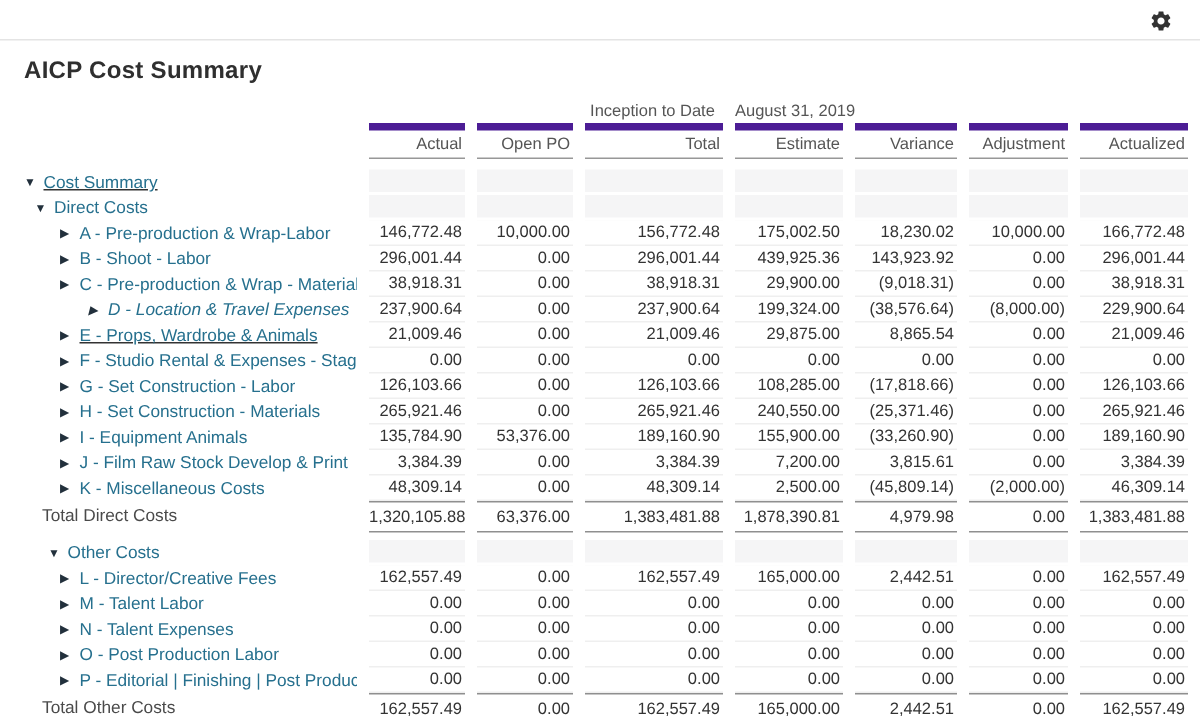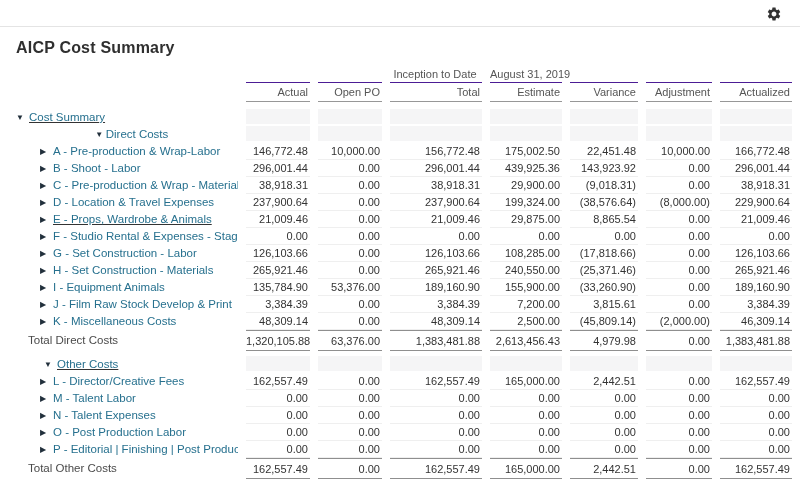--- a/index.html
+++ b/index.html
@@ -12,21 +12,21 @@
 
   .page-title { font-size:16px; font-weight:bold; color:#2f2f2f; padding:12px 0 0 16px; letter-spacing:.2px; }
 
   .table-wrap { margin-top:10px; }
   .trow { display:grid; grid-template-columns:238px 64px 64px 92px 72px 68px 66px 72px; column-gap:8px; }
   .cell { font-size:11px; text-align:right; line-height:17px; padding-right:2px; color:#333; white-space:nowrap; }
   .label-cell { text-align:left; padding-right:0; overflow:hidden; }
 
   
   .header-span-row .cell { line-height:15px; color:#555; border:none; text-align:center; }
-  .header-row .cell { border-top:1px solid #4c1d95; border-bottom:1px solid #979797; line-height:18px; color:#555; }
+  .header-row .cell { border-top:5px solid #4c1d95; border-bottom:1px solid #979797; line-height:18px; color:#555; }
   .header-row .label-cell { border:none; }
 
   .body-gap { height:7px; }
   .spacer { height:5px; }
 
   
   .row-group .cell, .row-detail .cell { height:17px; }
   .row-group .num { background:#f5f5f6; border-bottom:2px solid #fff; }
   .row-detail .num { border-bottom:1px solid #efefef; }
 
@@ -71,36 +71,36 @@
         <div class="cell label-cell" style="padding-left: 16px; text-decoration: underline;"><span class="tri">▼</span><span class="tree-label">Cost Summary</span></div>
         <div class="cell num"></div>
         <div class="cell num"></div>
         <div class="cell num"></div>
         <div class="cell num"></div>
         <div class="cell num"></div>
         <div class="cell num"></div>
         <div class="cell num"></div>
       </div>
       <div class="trow row-group">
-        <div class="cell label-cell" style="padding-left: 23px; text-align: center;"><span class="tri">▼</span><span class="tree-label">Direct Costs</span></div>
+        <div class="cell label-cell" style="padding-left: 23px;"><span class="tri">▼</span><span class="tree-label">Direct Costs</span></div>
         <div class="cell num"></div>
         <div class="cell num"></div>
         <div class="cell num"></div>
         <div class="cell num"></div>
         <div class="cell num"></div>
         <div class="cell num"></div>
         <div class="cell num"></div>
       </div>
       <div class="trow row-detail">
         <div class="cell label-cell" style="padding-left: 40px;"><span class="tri">▶</span><span class="tree-label">A - Pre-production &amp; Wrap-Labor</span></div>
         <div class="cell num">146,772.48</div>
         <div class="cell num">10,000.00</div>
         <div class="cell num">156,772.48</div>
         <div class="cell num">175,002.50</div>
-        <div class="cell num">22,451.48</div>
+        <div class="cell num">18,230.02</div>
         <div class="cell num">10,000.00</div>
         <div class="cell num">166,772.48</div>
       </div>
       <div class="trow row-detail">
         <div class="cell label-cell" style="padding-left: 40px;"><span class="tri">▶</span><span class="tree-label">B - Shoot - Labor</span></div>
         <div class="cell num">296,001.44</div>
         <div class="cell num">0.00</div>
         <div class="cell num">296,001.44</div>
         <div class="cell num">439,925.36</div>
         <div class="cell num">143,923.92</div>
@@ -111,21 +111,21 @@
         <div class="cell label-cell" style="padding-left: 40px;"><span class="tri">▶</span><span class="tree-label">C - Pre-production &amp; Wrap - Materials &amp; Costs</span></div>
         <div class="cell num">38,918.31</div>
         <div class="cell num">0.00</div>
         <div class="cell num">38,918.31</div>
         <div class="cell num">29,900.00</div>
         <div class="cell num">(9,018.31)</div>
         <div class="cell num">0.00</div>
         <div class="cell num">38,918.31</div>
       </div>
       <div class="trow row-detail">
-        <div class="cell label-cell" style="padding-left: 40px;"><span class="tri">▶</span><span class="tree-label">D - Location &amp; Travel Expenses</span></div>
+        <div class="cell label-cell" style="padding-left: 59px; font-style: italic;"><span class="tri">▶</span><span class="tree-label">D - Location &amp; Travel Expenses</span></div>
         <div class="cell num">237,900.64</div>
         <div class="cell num">0.00</div>
         <div class="cell num">237,900.64</div>
         <div class="cell num">199,324.00</div>
         <div class="cell num">(38,576.64)</div>
         <div class="cell num">(8,000.00)</div>
         <div class="cell num">229,900.64</div>
       </div>
       <div class="trow row-detail">
         <div class="cell label-cell" style="padding-left: 40px; text-decoration: underline;"><span class="tri">▶</span><span class="tree-label">E - Props, Wardrobe &amp; Animals</span></div>
@@ -195,28 +195,28 @@
         <div class="cell num">2,500.00</div>
         <div class="cell num">(45,809.14)</div>
         <div class="cell num">(2,000.00)</div>
         <div class="cell num">46,309.14</div>
       </div>
       <div class="trow row-total">
         <div class="cell label-cell" style="padding-left: 28px;"><span>Total Direct Costs</span></div>
         <div class="cell num">1,320,105.88</div>
         <div class="cell num">63,376.00</div>
         <div class="cell num">1,383,481.88</div>
-        <div class="cell num">2,613,456.43</div>
+        <div class="cell num">1,878,390.81</div>
         <div class="cell num">4,979.98</div>
         <div class="cell num">0.00</div>
         <div class="cell num">1,383,481.88</div>
       </div>
       <div class="spacer"></div>
       <div class="trow row-group">
-        <div class="cell label-cell" style="padding-left: 44px; text-decoration: underline;"><span class="tri">▼</span><span class="tree-label">Other Costs</span></div>
+        <div class="cell label-cell" style="padding-left: 32px;"><span class="tri">▼</span><span class="tree-label">Other Costs</span></div>
         <div class="cell num"></div>
         <div class="cell num"></div>
         <div class="cell num"></div>
         <div class="cell num"></div>
         <div class="cell num"></div>
         <div class="cell num"></div>
         <div class="cell num"></div>
       </div>
       <div class="trow row-detail">
         <div class="cell label-cell" style="padding-left: 40px;"><span class="tri">▶</span><span class="tree-label">L - Director/Creative Fees</span></div>

